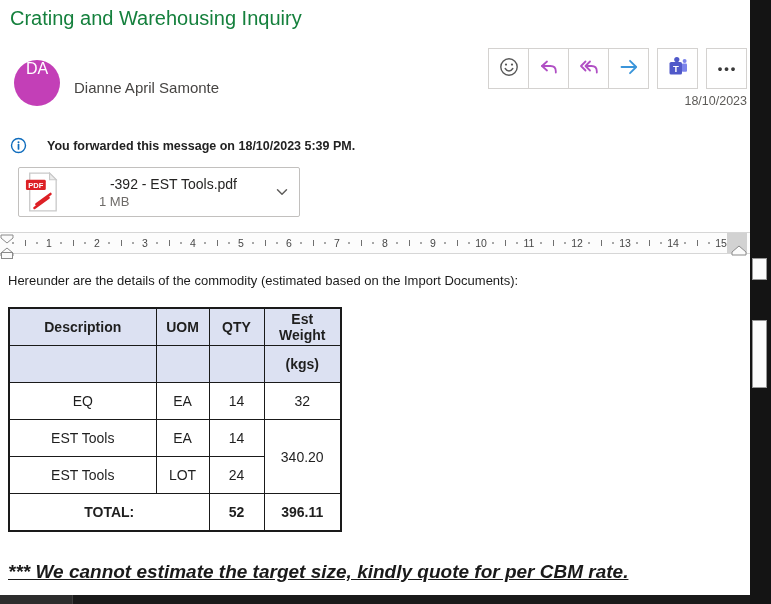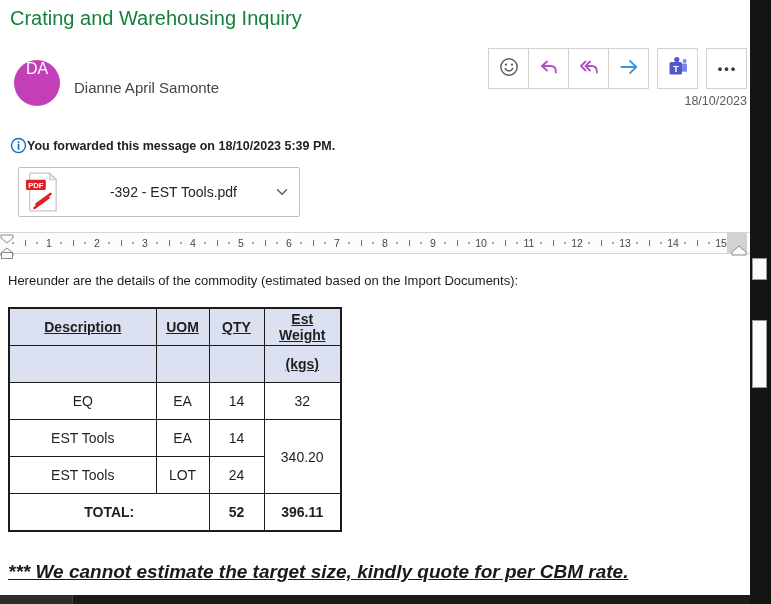--- a/index.html
+++ b/index.html
@@ -18,21 +18,21 @@
   .toolbar{position:absolute;left:488px;top:48px;display:flex;gap:8px;align-items:flex-start;}
   .btn-group{display:flex;}
   .tb-btn{
     width:41px;height:41px;background:#fff;border:1px solid #d4d2d0;box-sizing:border-box;
     display:flex;align-items:center;justify-content:center;padding:0;cursor:pointer;
   }
   .btn-group .tb-btn + .tb-btn{margin-left:-1px;}
   .ellipsis{font-size:13px;font-weight:bold;letter-spacing:2px;color:#3a3a3a;padding-left:2px;}
   .msg-date{position:absolute;left:590px;top:94px;width:157px;text-align:right;font-size:12.5px;color:#5d5b58;}
   
-  .notice{position:absolute;left:10px;top:137px;display:flex;align-items:center;gap:0;}
+  .notice{position:absolute;left:10px;top:137px;display:flex;align-items:center;gap:20px;}
   .notice-text{font-size:12.5px;font-weight:bold;color:#222;}
   
   .attach{
     position:absolute;left:18px;top:167px;width:270px;height:48px;border:1px solid #c2c0be;
     border-radius:2px;background:#fff;display:flex;align-items:center;padding:0 4px 0 6px;box-sizing:content-box;
     cursor:pointer;
     gap:32px;
   }
   .attach-meta{flex:1;display:flex;flex-direction:column;min-width:0;padding-left:8px;}
   .attach-name{font-size:14px;color:#252423;text-align:right;white-space:nowrap;}
@@ -54,21 +54,21 @@
   
   .intro{position:absolute;left:8px;top:273px;font-size:13px;color:#1b1b1b;}
   .ctable{
     position:absolute;left:8px;top:307px;border-collapse:collapse;table-layout:fixed;width:332px;
     border:2px solid var(--table-border);
   }
   .ctable td{
     border:1.4px solid var(--table-border);text-align:center;vertical-align:middle;
     font-size:14px;color:#1f1f1f;height:36px;padding:0 2px;overflow:hidden;
   }
-  .ctable .hd{background:var(--table-header-bg);font-weight:bold;text-decoration:underline;}
+  .ctable .hd{background:var(--table-header-bg);font-weight:bold;}
   .ctable .b{font-weight:bold;}
   .note{position:absolute;left:8px;top:561px;font-size:19px;font-weight:bold;font-style:italic;color:#1a1a1a;text-decoration:underline;}
   
   .right-bar{position:absolute;left:750px;top:0;width:21px;height:604px;background:#141414;}
   .scroll-btn{position:absolute;left:752px;top:258px;width:15px;height:22px;background:#fbfbfb;border:1px solid #979797;box-sizing:border-box;cursor:pointer;}
   .scroll-thumb{position:absolute;left:752px;top:320px;width:15px;height:68px;background:#fbfbfb;border:1px solid #979797;box-sizing:border-box;cursor:pointer;}
   .bottom-bar{position:absolute;left:0;bottom:0;width:750px;height:9px;background:#1a1a1a;}
   .bottom-bar-left{position:absolute;left:0;bottom:0;width:72px;height:9px;background:#2d2d2d;border-right:1px solid #3f3f3f;}
 </style>
 </head>
@@ -156,20 +156,21 @@
         <path d="M5 1 H26 L33 8 V41 H5 Z" fill="#ffffff" stroke="#c9c9c9" stroke-width="1.4"></path>
         <path d="M26 1 V8 H33 Z" fill="#ececec" stroke="#c9c9c9" stroke-width="1.2"></path>
         <rect x="1" y="8" width="21" height="11" rx="1.5" style="fill:var(--pdf-red)"></rect>
         <text x="11.5" y="16.6" font-size="8" font-weight="bold" fill="#ffffff" text-anchor="middle" font-family="Liberation Sans, sans-serif">PDF</text>
         <path d="M12 34 L27 23" fill="none" style="stroke:var(--pdf-red)" stroke-width="2.6" stroke-linecap="round"></path>
         <path d="M10 38 L25 27" fill="none" style="stroke:var(--pdf-red)" stroke-width="2.6" stroke-linecap="round"></path>
       </svg>
     </span>
     <span class="attach-meta">
       <span class="attach-name">-392 - EST Tools.pdf</span>
+      <span class="attach-size">1 MB</span>
     </span>
     <button class="attach-chevron">
       <span style="display:flex;">
         <svg width="18" height="18" viewBox="0 0 20 20">
           <path d="M5 7.5 L10 12.5 L15 7.5" fill="none" stroke="#5f5d5b" stroke-width="1.6" stroke-linecap="round" stroke-linejoin="round"></path>
         </svg>
       </span>
     </button>
   </div>
 

